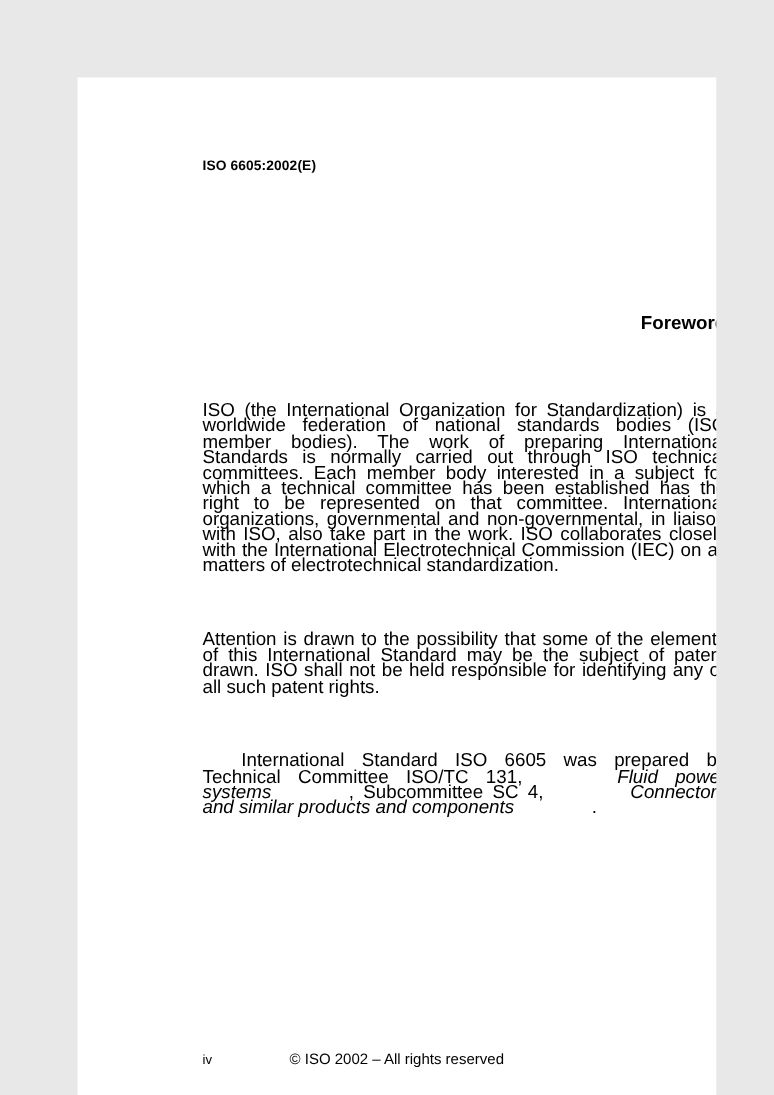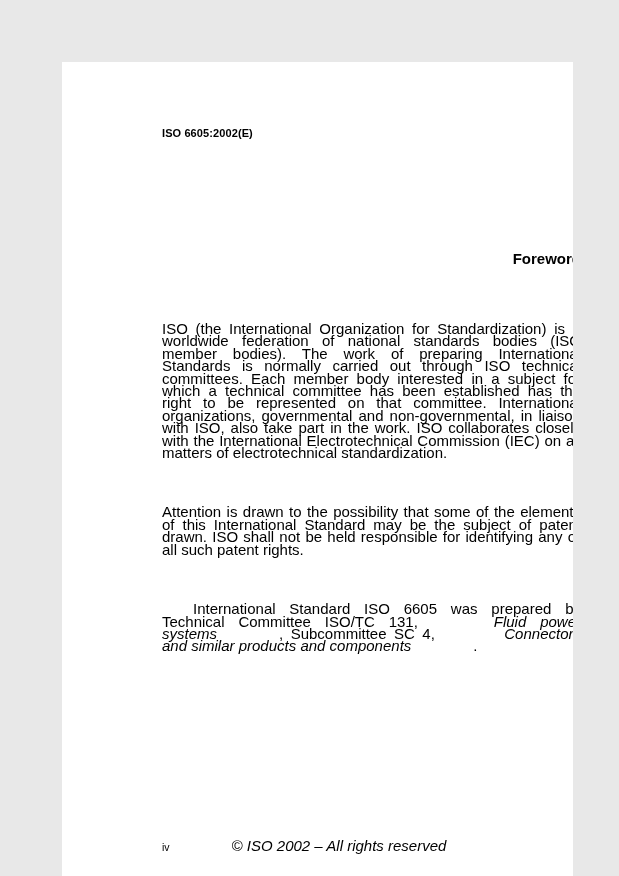--- a/index.html
+++ b/index.html
@@ -54,22 +54,21 @@
     right: 38px;
     bottom: 22px;
     display: flex;
     justify-content: flex-start;
     align-items: baseline;
   }
   .page-number {
     font-size: 10.5px;
   }
   .copyright {
-    font-size: 15px;
-    font-style: italic;
+    font-size: 12px;
   }
 </style>
 </head>
 <body>
 
 <div class="page">
 
   <header class="page-header">
     <span class="doc-ref">ISO 6605:2002(E)</span>
   </header>

